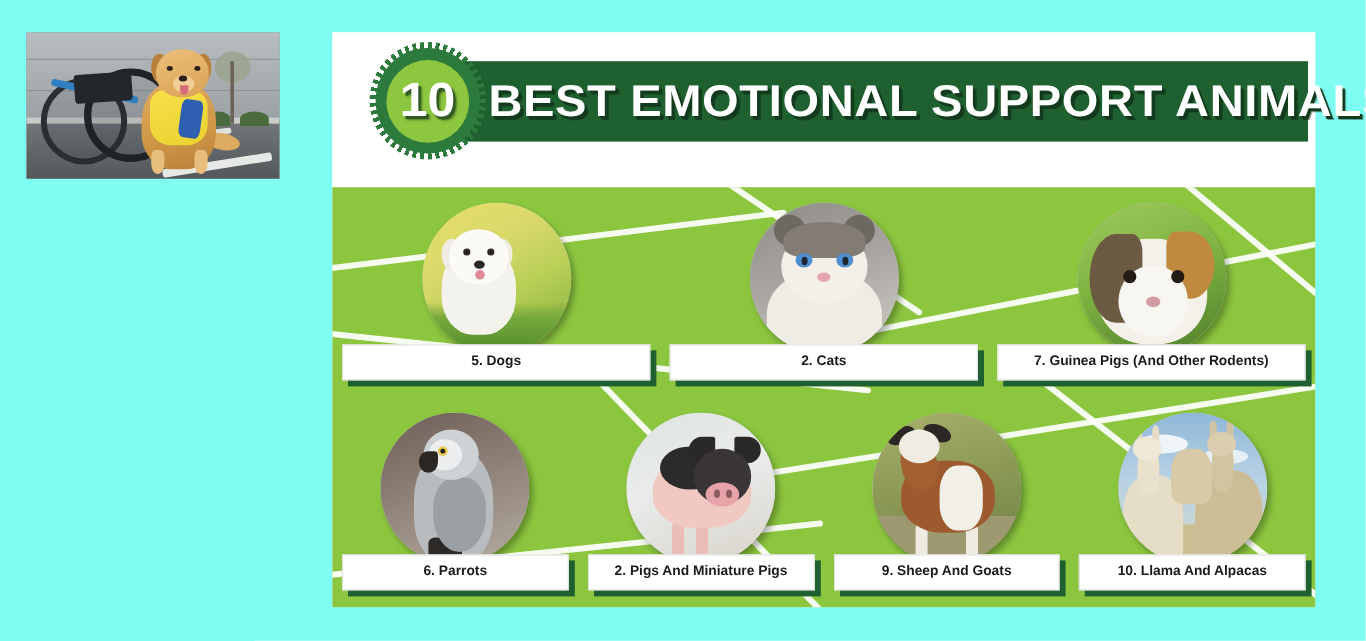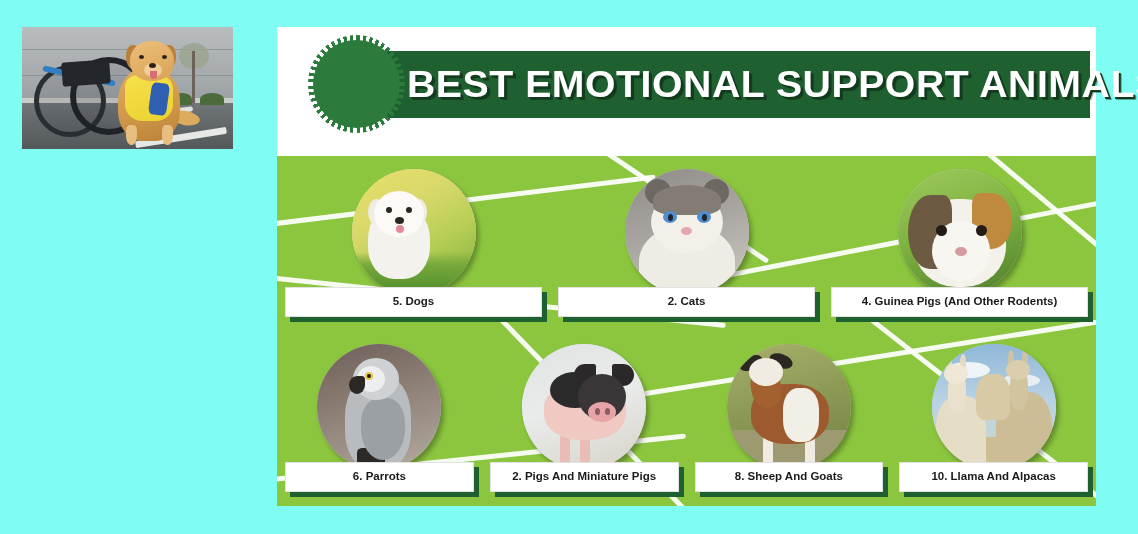--- a/index.html
+++ b/index.html
@@ -350,20 +350,23 @@
 </div>
 
 <div id="info">
 
   <div id="header">
     <div id="titlebar">
       <div id="title">BEST EMOTIONAL SUPPORT ANIMALS</div>
     </div>
     <div id="badge">
       <div class="teeth"></div>
+      <div class="inner">
+        <span class="num">10</span>
+      </div>
     </div>
   </div>
 
   <div id="grid">
     <div class="swoosh s1"></div>
     <div class="swoosh s2"></div>
     <div class="swoosh s3"></div>
     <div class="swoosh s4"></div>
     <div class="swoosh s5"></div>
     <div class="swoosh s6"></div>
@@ -417,21 +420,21 @@
               <div class="bg"></div>
             <div class="o body"></div>
               <div class="o dkL"></div>
               <div class="o dkR"></div>
             <div class="o face"></div>
               <div class="o eye1"></div>
               <div class="o eye2"></div>
             <div class="o nose"></div>
             </div>
         </div>
-        <div class="label">4. Guinea Pigs (And Other Rodents)</div>
+        <div class="label">7. Guinea Pigs (And Other Rodents)</div>
       </div>
 
 
     </div>
 
     <div class="row">
 
       <div class="cell">
         <div class="photo">
           <div class="sc p6">
@@ -477,21 +480,21 @@
             <div class="o leg1"></div>
               <div class="o leg2"></div>
             <div class="o body"></div>
               <div class="o wh"></div>
               <div class="o neck"></div>
             <div class="o ear1"></div>
               <div class="o ear2"></div>
               <div class="o head"></div>
             </div>
         </div>
-        <div class="label">8. Sheep And Goats</div>
+        <div class="label">9. Sheep And Goats</div>
       </div>
 
       <div class="cell">
         <div class="photo">
           <div class="sc p10">
               <div class="bg"></div>
             <div class="cloud1"></div>
               <div class="cloud2"></div>
               <div class="gnd"></div>
             <div class="o bL"></div>

